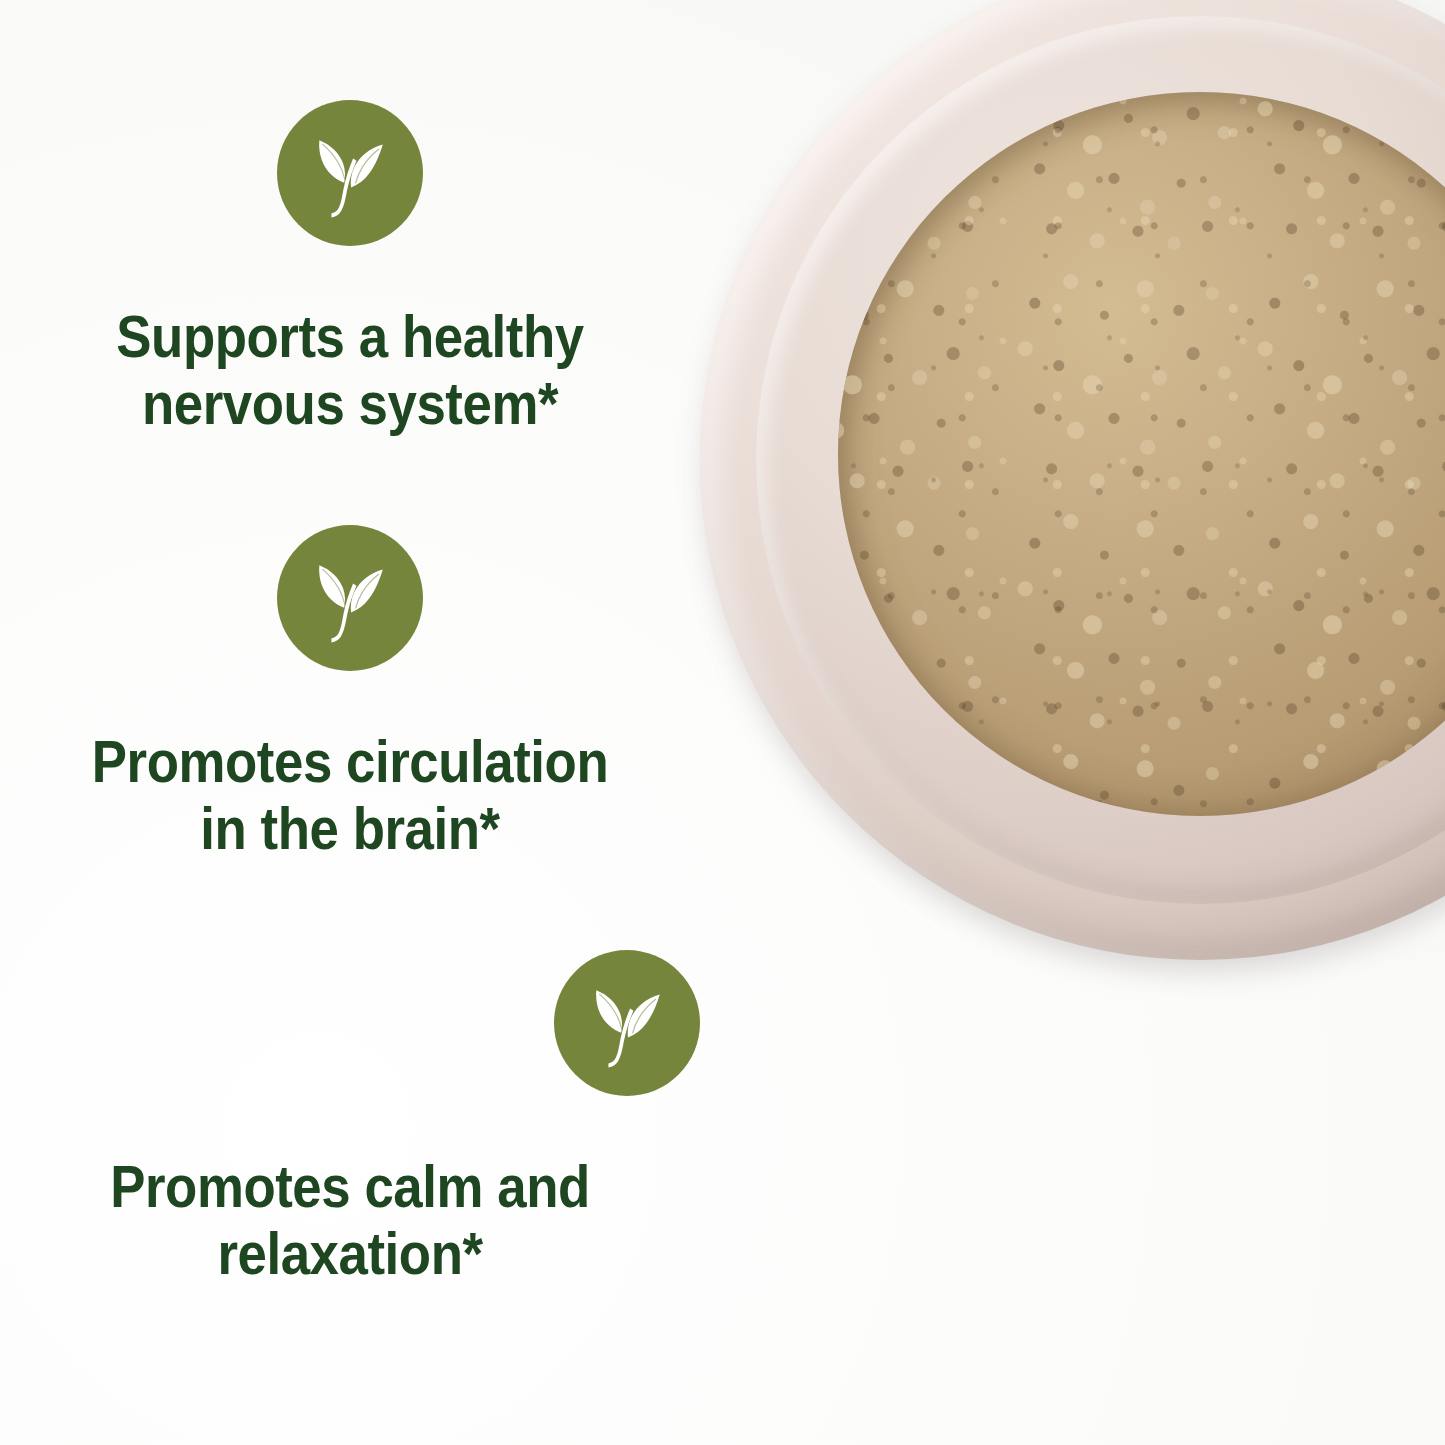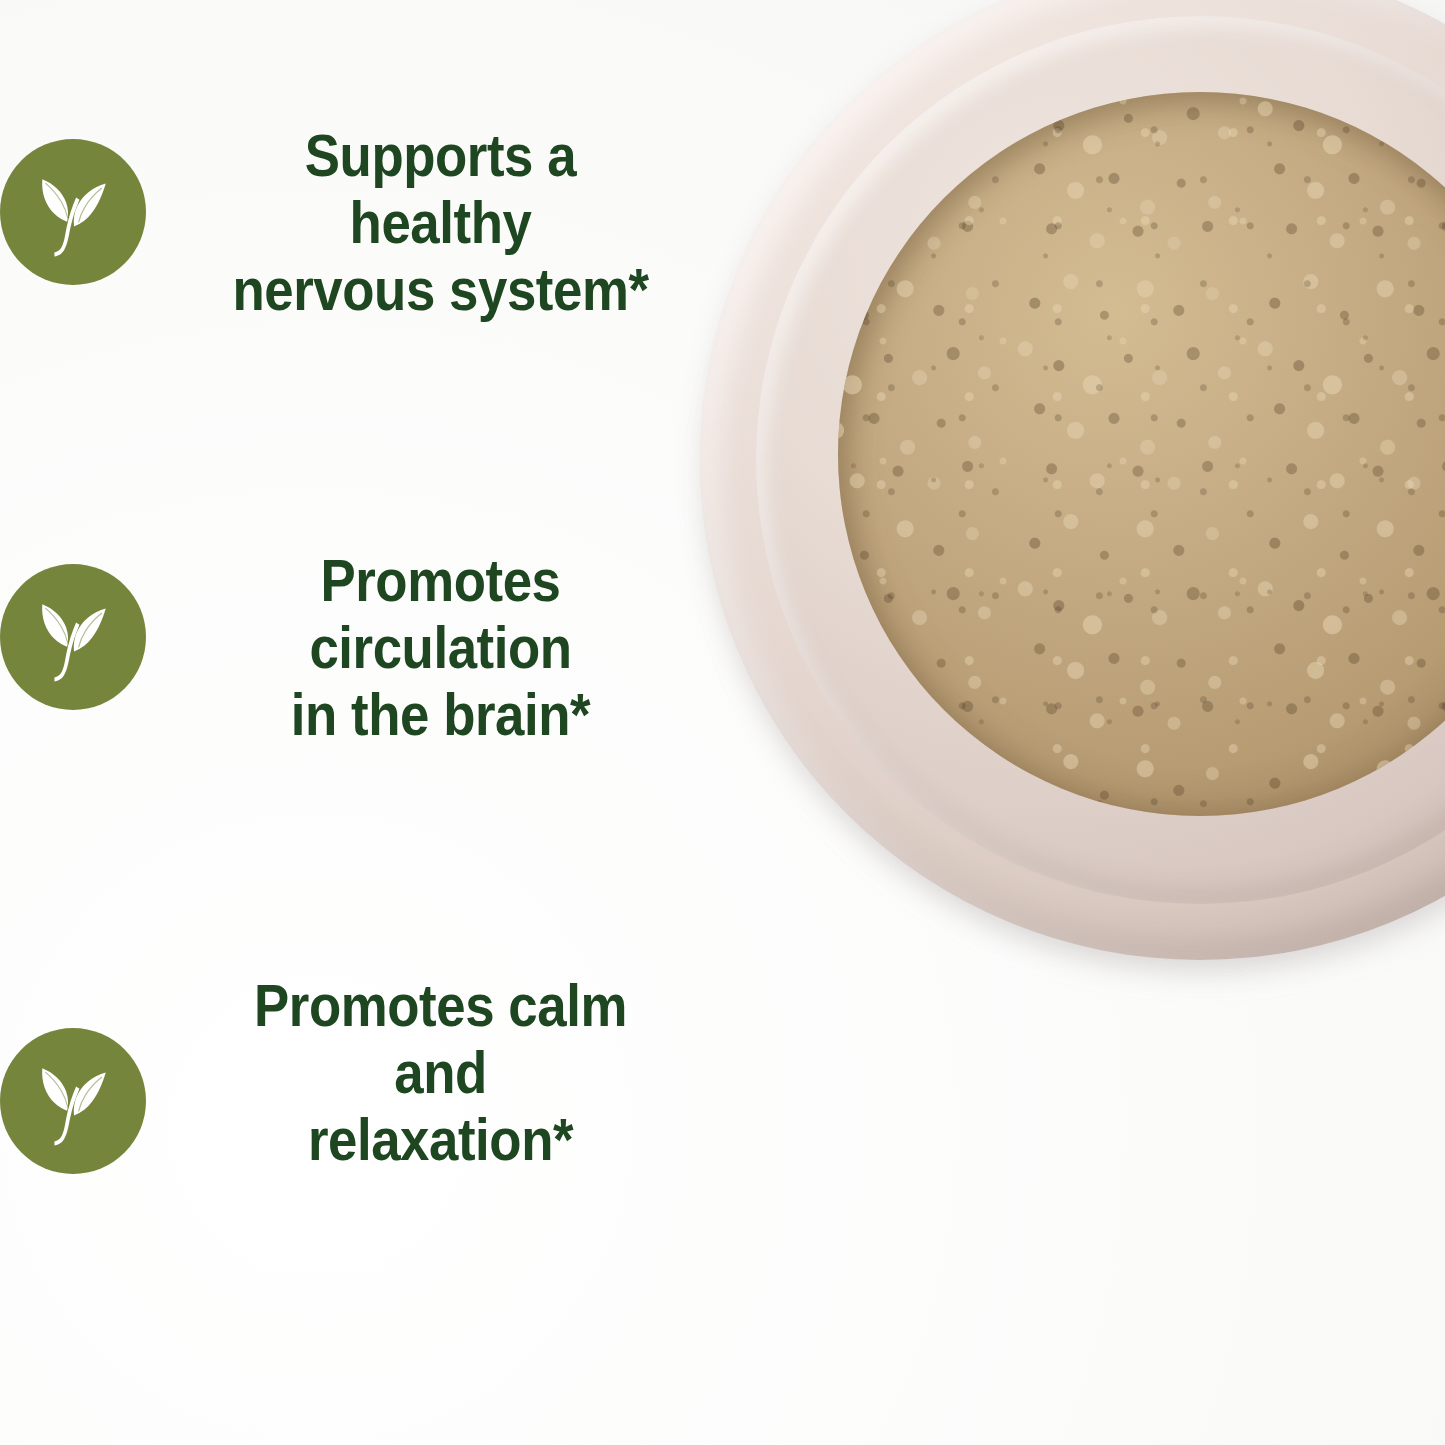--- a/index.html
+++ b/index.html
@@ -39,21 +39,21 @@
     top: 0;
     width: 700px;
     height: 1445px;
   }
 
   .benefit {
     position: absolute;
     left: 0;
     width: 700px;
     display: flex;
-    flex-direction: row;
+    flex-direction: column;
     align-items: center;
     gap: 35px;
   }
   .benefit-1 { top: 100px; }
   .benefit-2 { top: 525px; }
   .benefit-3 { top: 950px; align-items: flex-end; }
 
   .icon-circle {
     width: 146px;
     height: 146px;

